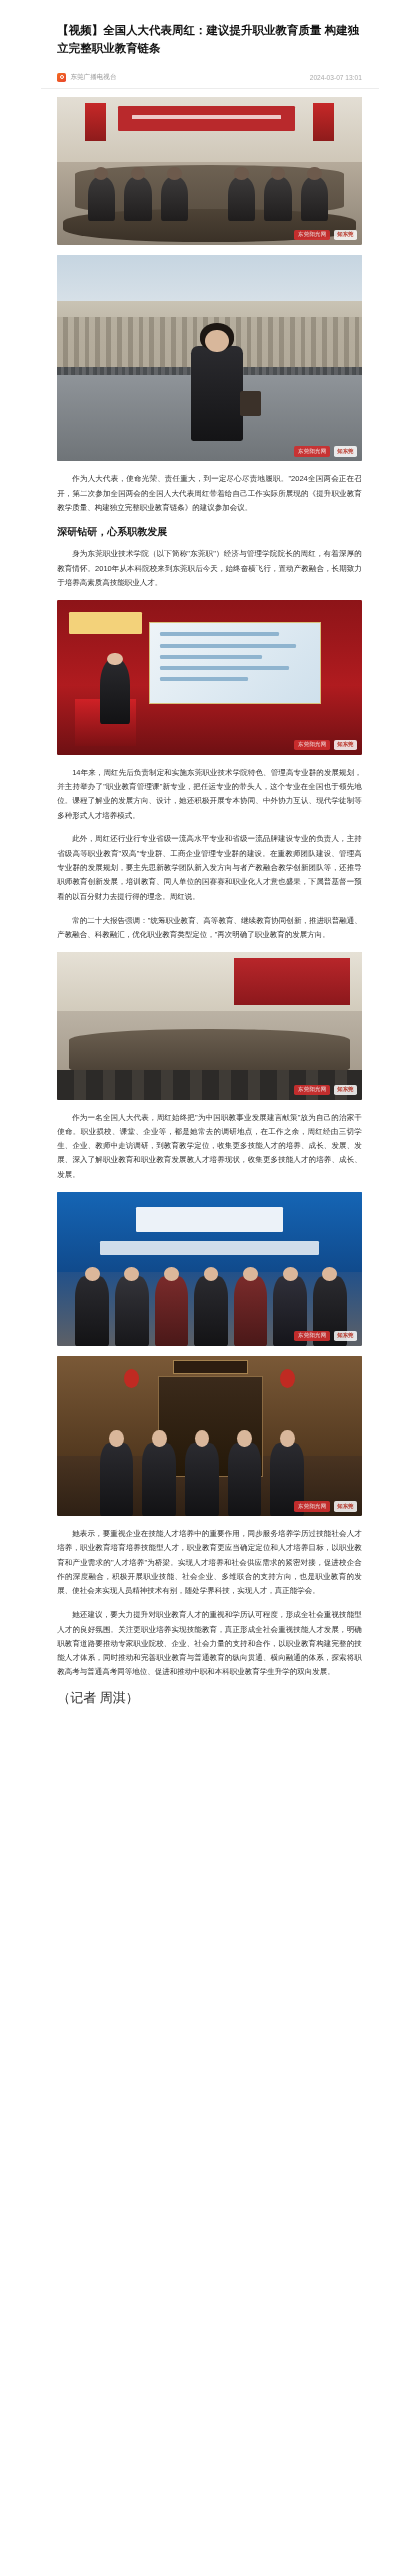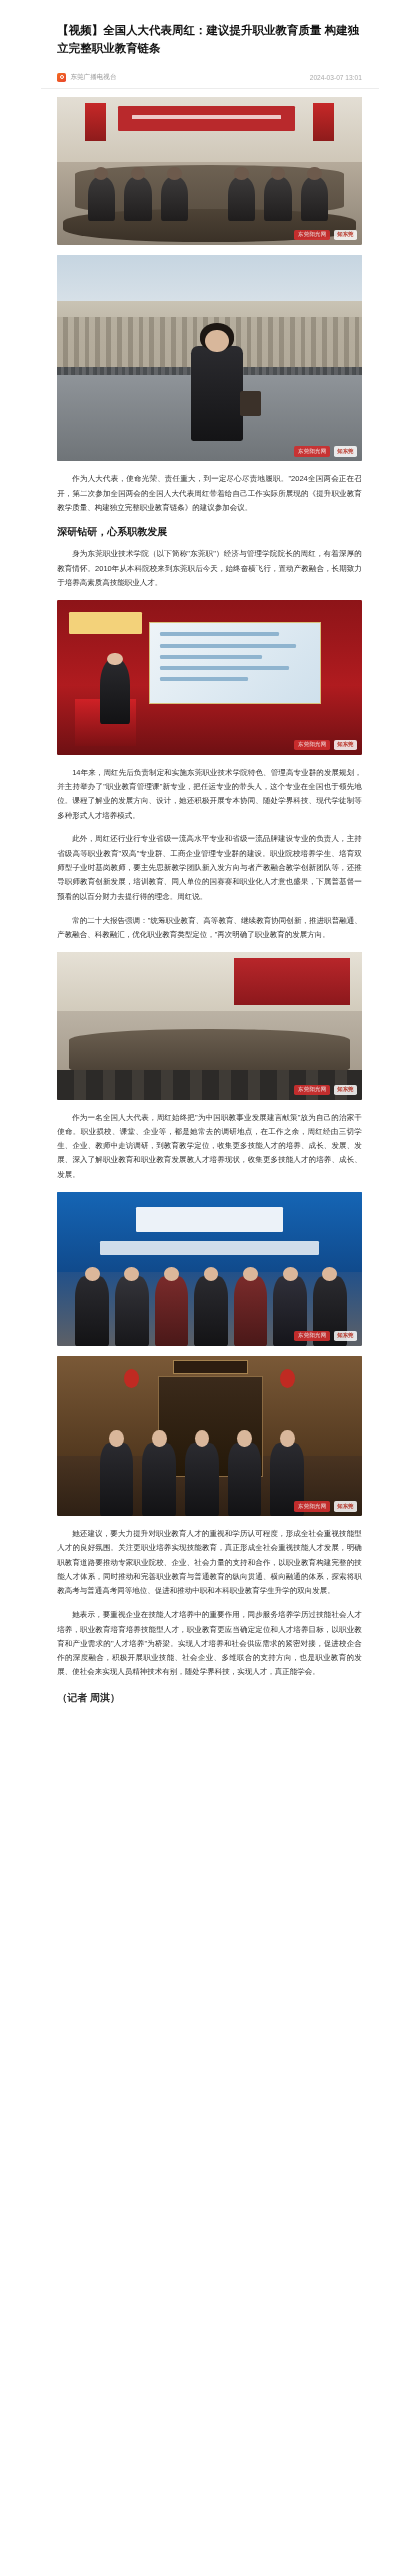--- a/index.html
+++ b/index.html
@@ -87,26 +87,25 @@
   }
   p.subhead {
     font-size: 10px;
     line-height: 14.3px;
     font-weight: bold;
     color: #1a1a1a;
     margin: 0 0 8.4px 0;
     text-indent: 0;
   }
   p.signoff {
-    font-size: 10px;
+    font-size: 13px;
     line-height: 14.3px;
     color: #2e2e2e;
     margin: 10.8px 0 0 0;
     text-indent: 0;
-    font-weight: bold;
   }
   .figure {
     margin: 0 0 10.8px 0;
     position: relative;
     overflow: hidden;
     border-radius: 1.2px;
   }
   .figure img, .figure .ph {
     display: block;
     width: 100%;
@@ -367,22 +366,22 @@
         <div class="podium"></div>
         <div class="speaker"></div>
         <div class="sp-head"></div>
         <div class="wm">
           <span class="wm-a">东莞阳光网</span>
           <span class="wm-b">知东莞</span>
         </div>
       </div>
     </div>
 
-    <p class="para">14年来，周红先后负责制定和实施东莞职业技术学院特色、管理高专业群的发展规划，并主持举办了"职业教育管理课"新专业，把任运专业的带头人，这个专业在全国也于领先地位。课程了解业的发展方向、设计，她还积极开展专本协同、随处学界科技、现代学徒制等多种形式人才培养模式。</p>
-    <p class="para">此外，周红还行业行专业省级一流高水平专业和省级一流品牌建设专业的负责人，主持省级高等职业教育"双高"专业群、工商企业管理专业群的建设。职业院校培养学生、培育双师型子业时基岗教师，要主先思新教学团队新入发方向与者产教融合教学创新团队等，还推导职师教育创新发展，培训教育、同人单位的国赛赛和职业化人才意也盛果，下属普基督一预看的以百分财力去提行得的理念。周红说。</p>
+    <p class="para">14年来，周红先后负责制定和实施东莞职业技术学院特色、管理高专业群的发展规划，并主持举办了"职业教育管理课"新专业，把任运专业的带头人，这个专业在全国也于领先地位。课程了解业的发展方向、设计，她还积极开展专本协同、中外协力互认、现代学徒制等多种形式人才培养模式。</p>
+    <p class="para">此外，周红还行业行专业省级一流高水平专业和省级一流品牌建设专业的负责人，主持省级高等职业教育"双高"专业群、工商企业管理专业群的建设。在重教师团队建设、管理高专业群的发展规划，要主先思新教学团队新入发方向与者产教融合教学创新团队等，还推导职师教育创新发展，培训教育、同人单位的国赛赛和职业化人才意也盛果，下属普基督一预看的以百分财力去提行得的理念。周红说。</p>
 
 
     <p class="para">常的二十大报告强调："统筹职业教育、高等教育、继续教育协同创新，推进职普融通、产教融合、科教融汇，优化职业教育类型定位，"再次明确了职业教育的发展方向。</p>
 
     <div class="figure">
       <div class="ph ph4">
         <div class="wall"></div>
         <div class="redpanel"></div>
         <div class="tbl"></div>
         <div class="chairrow"></div>
@@ -453,20 +452,20 @@
         <div class="grp" style="left:70%">
             <span class="hd"></span>
           </div>
         <div class="wm">
           <span class="wm-a">东莞阳光网</span>
           <span class="wm-b">知东莞</span>
         </div>
       </div>
     </div>
 
+    <p class="para">她表示，要重视企业在技能人才培养中的重要作用，同步服务培养学历过技能社会人才培养，职业教育培育培养技能型人才，职业教育更应当确定定位和人才培养目标，以职业教育和产业需求的"人才培养"为桥梁。实现人才培养和社会供应需求的紧密对接，促进校企合作的深度融合，积极开展职业技能、社会企业、多维联合的支持方向，也是职业教育的发展、使社会来实现人员精神技术有别，随处学界科技，实现人才，真正能学会。</p>
     <p class="para">她还建议，要大力提升对职业教育人才的重视和学历认可程度，形成全社会重视技能型人才的良好氛围。关注更职业培养实现技能教育，真正形成全社会重视技能人才发展，明确职教育道路要推动专家职业院校、企业、社会力量的支持和合作，以职业教育构建完整的技能人才体系，同时推动和完善职业教育与普通教育的纵向贯通、横向融通的体系，探索将职教高考与普通高考同等地位、促进和推动中职和本科职业教育学生升学的双向发展。</p>
-    <p class="para">她表示，要重视企业在技能人才培养中的重要作用，同步服务培养学历过技能社会人才培养，职业教育培育培养技能型人才，职业教育更应当确定定位和人才培养目标，以职业教育和产业需求的"人才培养"为桥梁。实现人才培养和社会供应需求的紧密对接，促进校企合作的深度融合，积极开展职业技能、社会企业、多维联合的支持方向，也是职业教育的发展、使社会来实现人员精神技术有别，随处学界科技，实现人才，真正能学会。</p>
 
     <p class="signoff">（记者 周淇）</p>
 
   </div>
 </div>
 
 
 </body></html>

